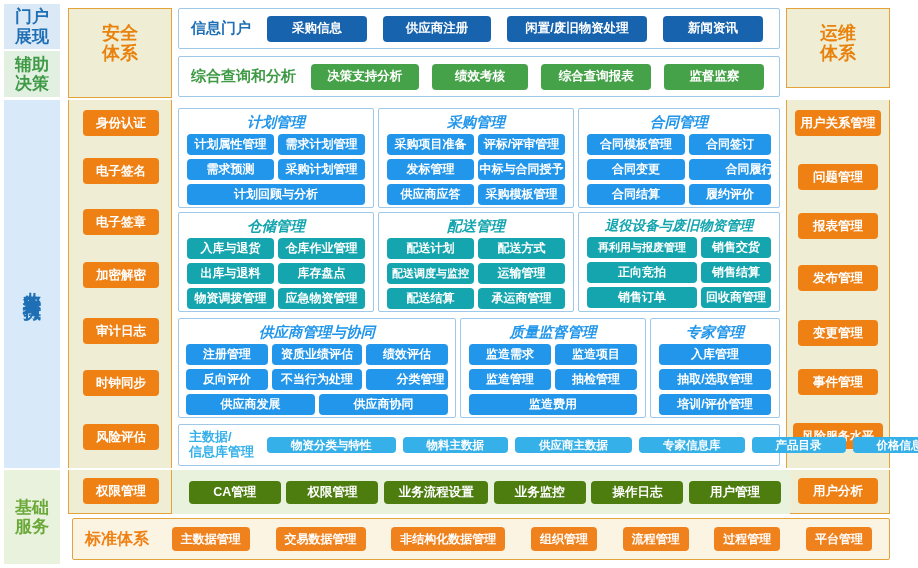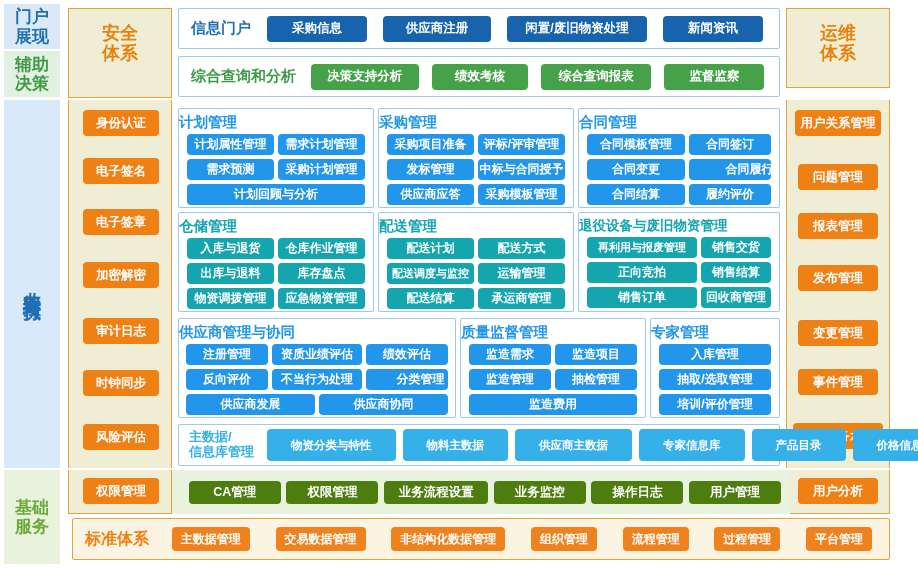--- a/index.html
+++ b/index.html
@@ -62,42 +62,42 @@
   .pill-orange{background:#ef8014;font-size:12.5px;}
   .pill-grass{background:#4d7c0f;font-size:12.5px;}
   .pill-orange2{background:#f0821e;font-size:12px;}
 
   
   .card{
     background:#ffffff;border:1px solid #9ec9e8;border-radius:2px;
     box-sizing:border-box;
   }
   .card-title{
-    text-align:left;font-weight:bold;font-size:14.5px;
-    padding-top:4px;padding-bottom:2px;
+    text-align:center;font-weight:bold;font-size:14.5px;
+    padding-top:4px;padding-bottom:2px;font-style:italic;
   }
   .t-blue{color:#2196eb;}
   .t-teal{color:#14a5ae;}
   .card-grid{
     display:flex;flex-wrap:wrap;padding:0 6px 5px 6px;
     gap:4px;justify-content:center;
   }
   .card-grid .pill{height:21px;}
 
   
   .mdstrip{
     background:#ffffff;border:1px solid #9ec9e8;border-radius:2px;
     display:flex;align-items:center;padding:0 6px;box-sizing:border-box;
   }
   .mdstrip .md-label{
     color:#35b0e8;font-weight:bold;font-size:13px;line-height:1.15;
     width:78px;flex:none;text-align:left;padding-left:4px;
   }
   .mdstrip .md-pills{display:flex;gap:7px;flex:1;justify-content:space-around;}
-  .mdstrip .pill{height:32px;padding:0 24px;justify-content:flex-end;}
+  .mdstrip .pill{height:16px;padding:0 24px;justify-content:flex-end;}
 
   
   .basicrow{display:flex;align-items:center;box-sizing:border-box;}
   .greenrow{background:#e8f2dd;}
   .greenrow .pill{height:23px;}
   .stdrow{
     background:#fcf4e2;border:1px solid #e2a33a;border-radius:2px;
     display:flex;align-items:center;box-sizing:border-box;
   }
   .stdrow-title{color:#ef8014;font-weight:bold;font-size:16px;padding:0 10px 0 12px;white-space:nowrap;}

